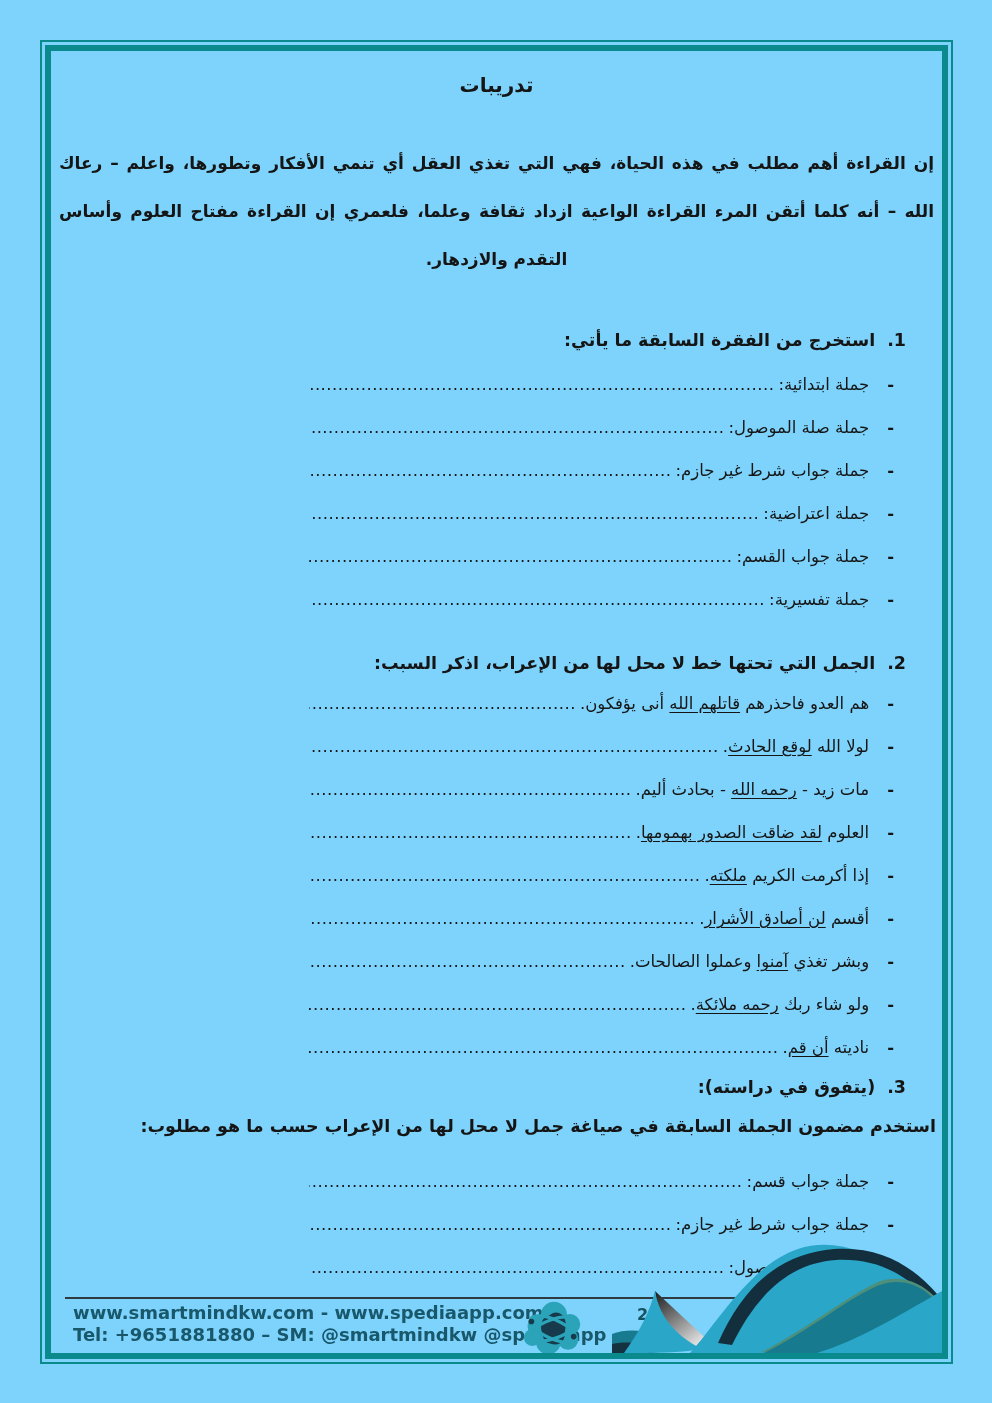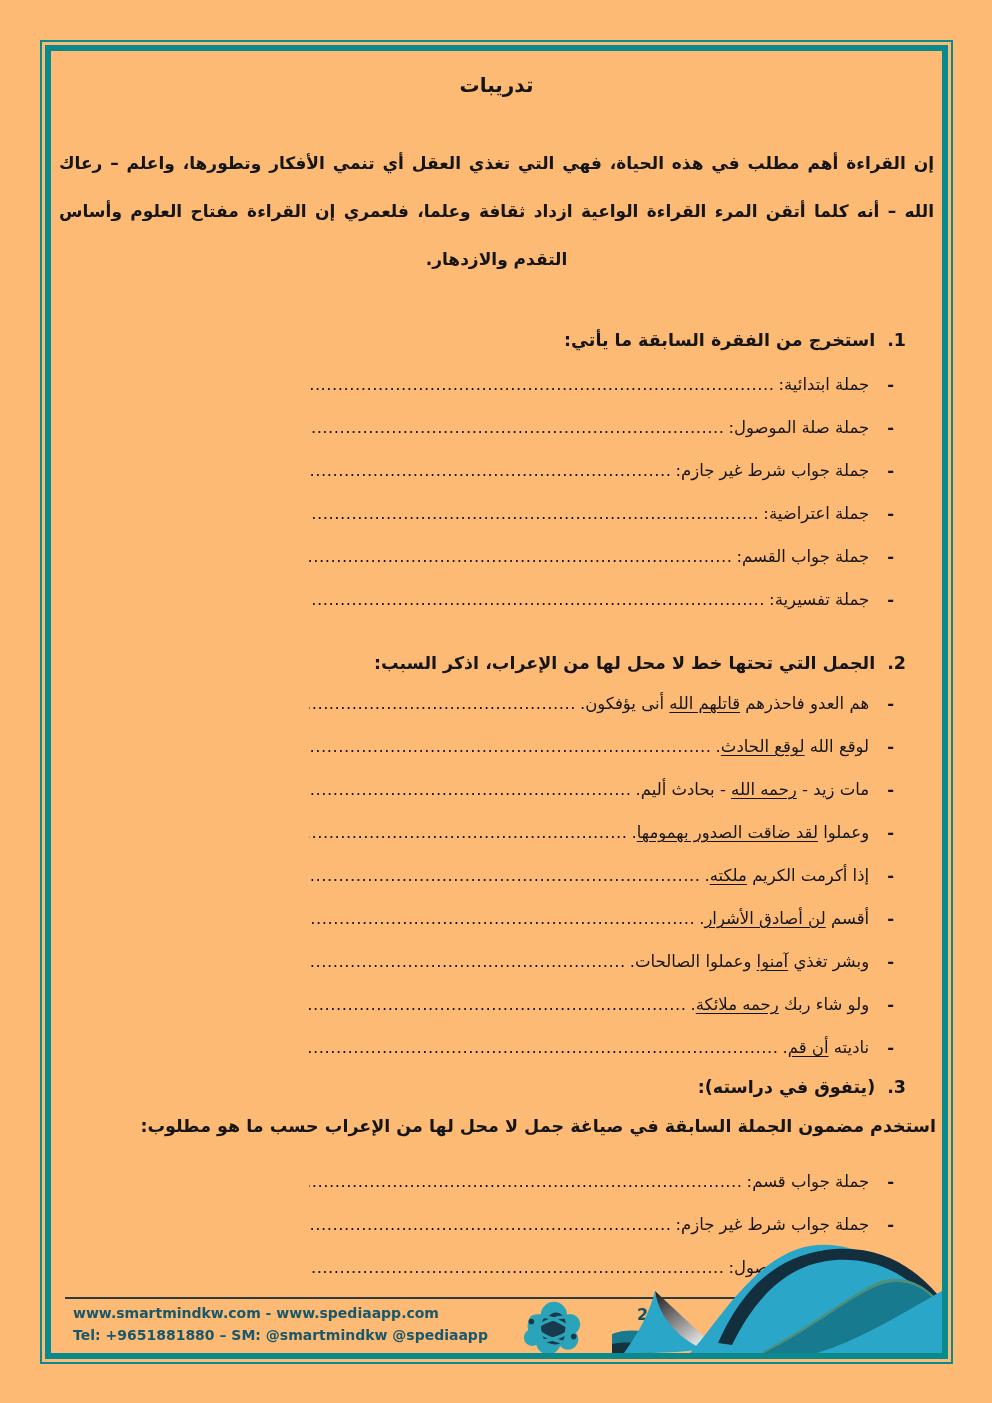--- a/index.html
+++ b/index.html
@@ -1,18 +1,18 @@
 <!DOCTYPE html>
 <html lang="ar"><head>
 <meta charset="utf-8">
 <style>
   * { margin:0; padding:0; box-sizing:border-box; }
   html,body { background:#ffffff; }
   .page {
-    position:relative; width:992px; height:1403px; background:#fdba74;
+    position:relative; width:992px; height:1403px; background:#7dd3fc;
     font-family:"DejaVu Sans", sans-serif; color:#151515; overflow:hidden;
   }
   
   .frame-outer {
     position:absolute; left:40px; top:40px; width:913px; height:1324px;
     border:2px solid #0b8a8e; z-index:6; pointer-events:none;
   }
   .frame-inner {
     position:absolute; left:45px; top:45px; width:903px; height:1314px;
     border:6px solid #0b8a8e; z-index:6; pointer-events:none;
@@ -56,21 +56,21 @@
   }
   
   .footer {
     position:absolute; left:14px; right:14px; top:1246px; height:56px; z-index:2;
   }
   .footer-divider {
     position:absolute; left:0; right:0; top:0; height:2px; background:#2f3a3e;
   }
   .f-left {
     position:absolute; left:8px; top:5px; direction:ltr;
-    color:#19576b; font-weight:bold; font-size:14px; line-height:22px;
+    color:#19576b; font-weight:bold; font-size:18px; line-height:22px;
   }
   .f-logo { position:absolute; left:452px; top:2px; }
   .f-page {
     position:absolute; left:572px; top:8px; color:#15525f;
     font-weight:bold; font-size:16px;
   }
   
   .wave-clip {
     position:absolute; right:0; bottom:0; width:330px; height:150px;
     z-index:3; overflow:hidden; pointer-events:none;
@@ -122,31 +122,31 @@
 
     <div class="sec-heading"><span class="sec-num">2.</span><span>الجمل التي تحتها خط لا محل لها من الإعراب، اذكر السبب:</span></div>
     <div class="rows tight">
       <div class="row">
         <span class="bullet">-</span>
         <span class="sentence"><span>هم العدو فاحذرهم</span> <span class="u">قاتلهم الله</span> <span>أنى يؤفكون.</span></span>
         <span class="dots">........................................................................................................................................................................</span>
       </div>
       <div class="row">
         <span class="bullet">-</span>
-        <span class="sentence"><span>لوقع الله</span> <span class="u">لوقع الحادث</span><span>.</span></span>
+        <span class="sentence"><span>لولا الله</span> <span class="u">لوقع الحادث</span><span>.</span></span>
         <span class="dots">........................................................................................................................................................................</span>
       </div>
       <div class="row">
         <span class="bullet">-</span>
         <span class="sentence"><span>مات زيد -</span> <span class="u">رحمه الله</span> <span>- بحادث أليم.</span></span>
         <span class="dots">........................................................................................................................................................................</span>
       </div>
       <div class="row">
         <span class="bullet">-</span>
-        <span class="sentence"><span>وعملوا</span> <span class="u">لقد ضاقت الصدور بهمومها</span><span>.</span></span>
+        <span class="sentence"><span>العلوم</span> <span class="u">لقد ضاقت الصدور بهمومها</span><span>.</span></span>
         <span class="dots">........................................................................................................................................................................</span>
       </div>
       <div class="row">
         <span class="bullet">-</span>
         <span class="sentence"><span>إذا أكرمت الكريم</span> <span class="u">ملكته</span><span>.</span></span>
         <span class="dots">........................................................................................................................................................................</span>
       </div>
       <div class="row">
         <span class="bullet">-</span>
         <span class="sentence"><span>أقسم</span> <span class="u">لن أصادق الأشرار</span><span>.</span></span>

